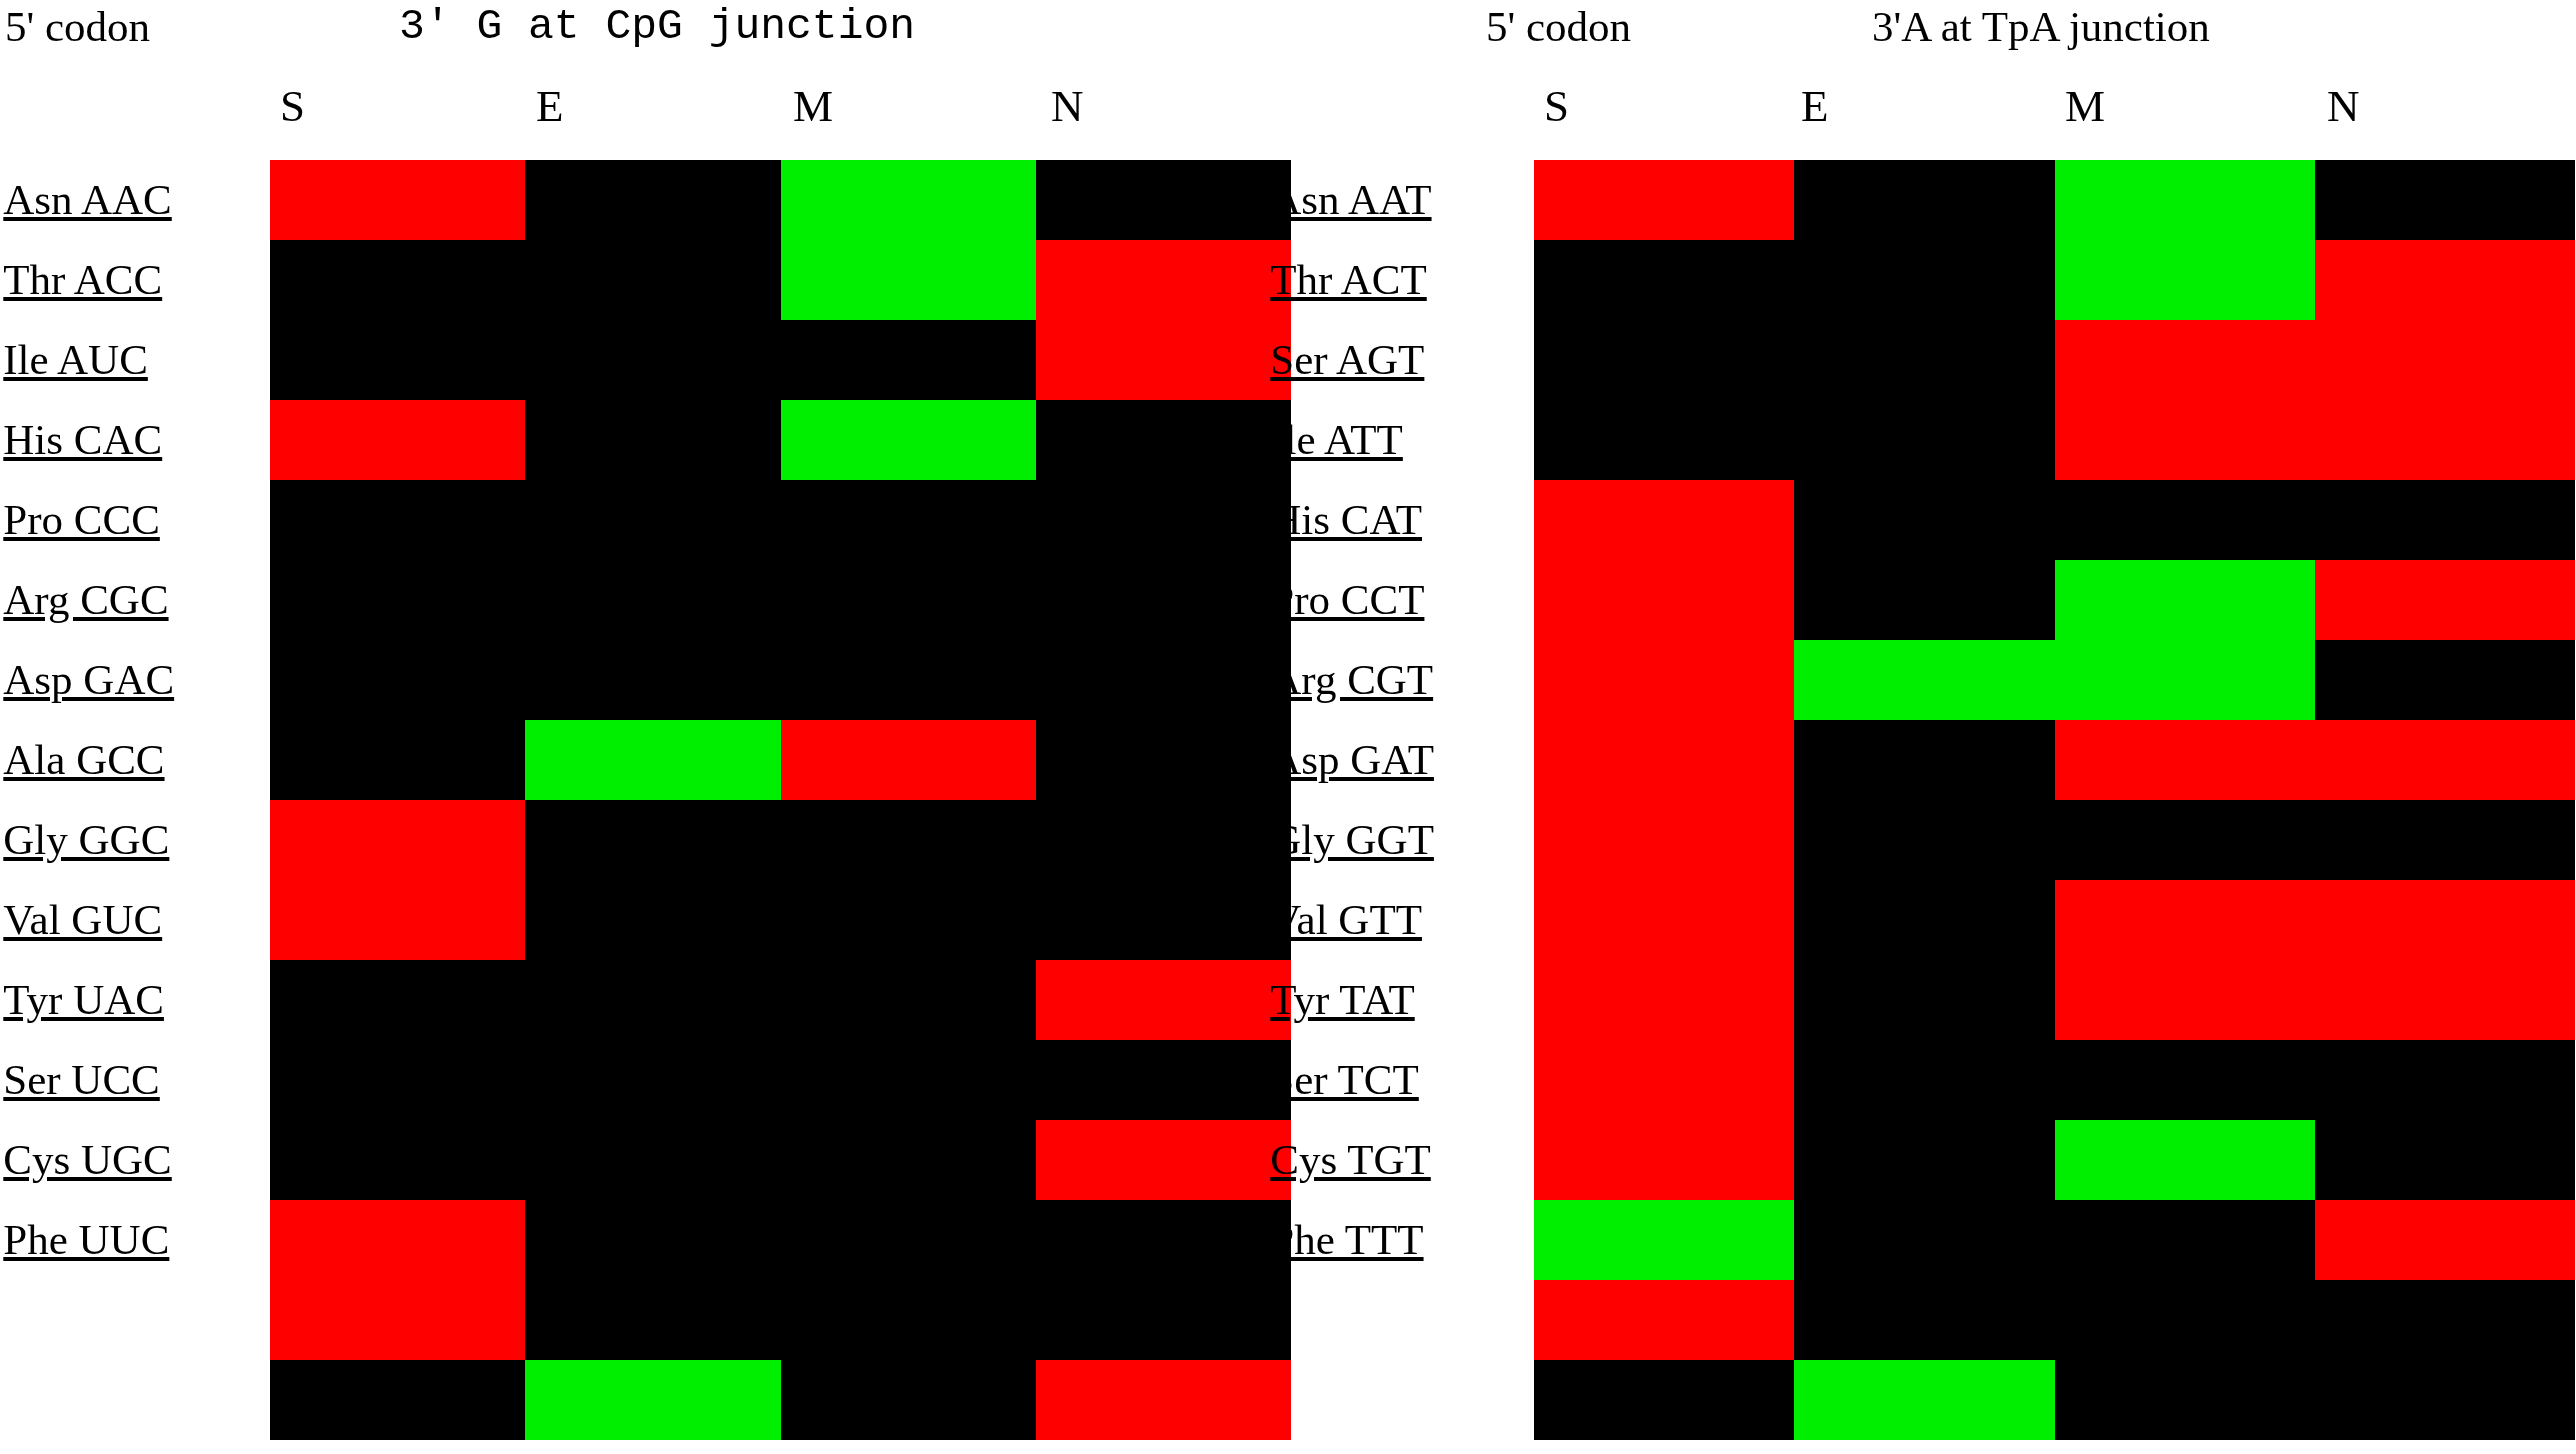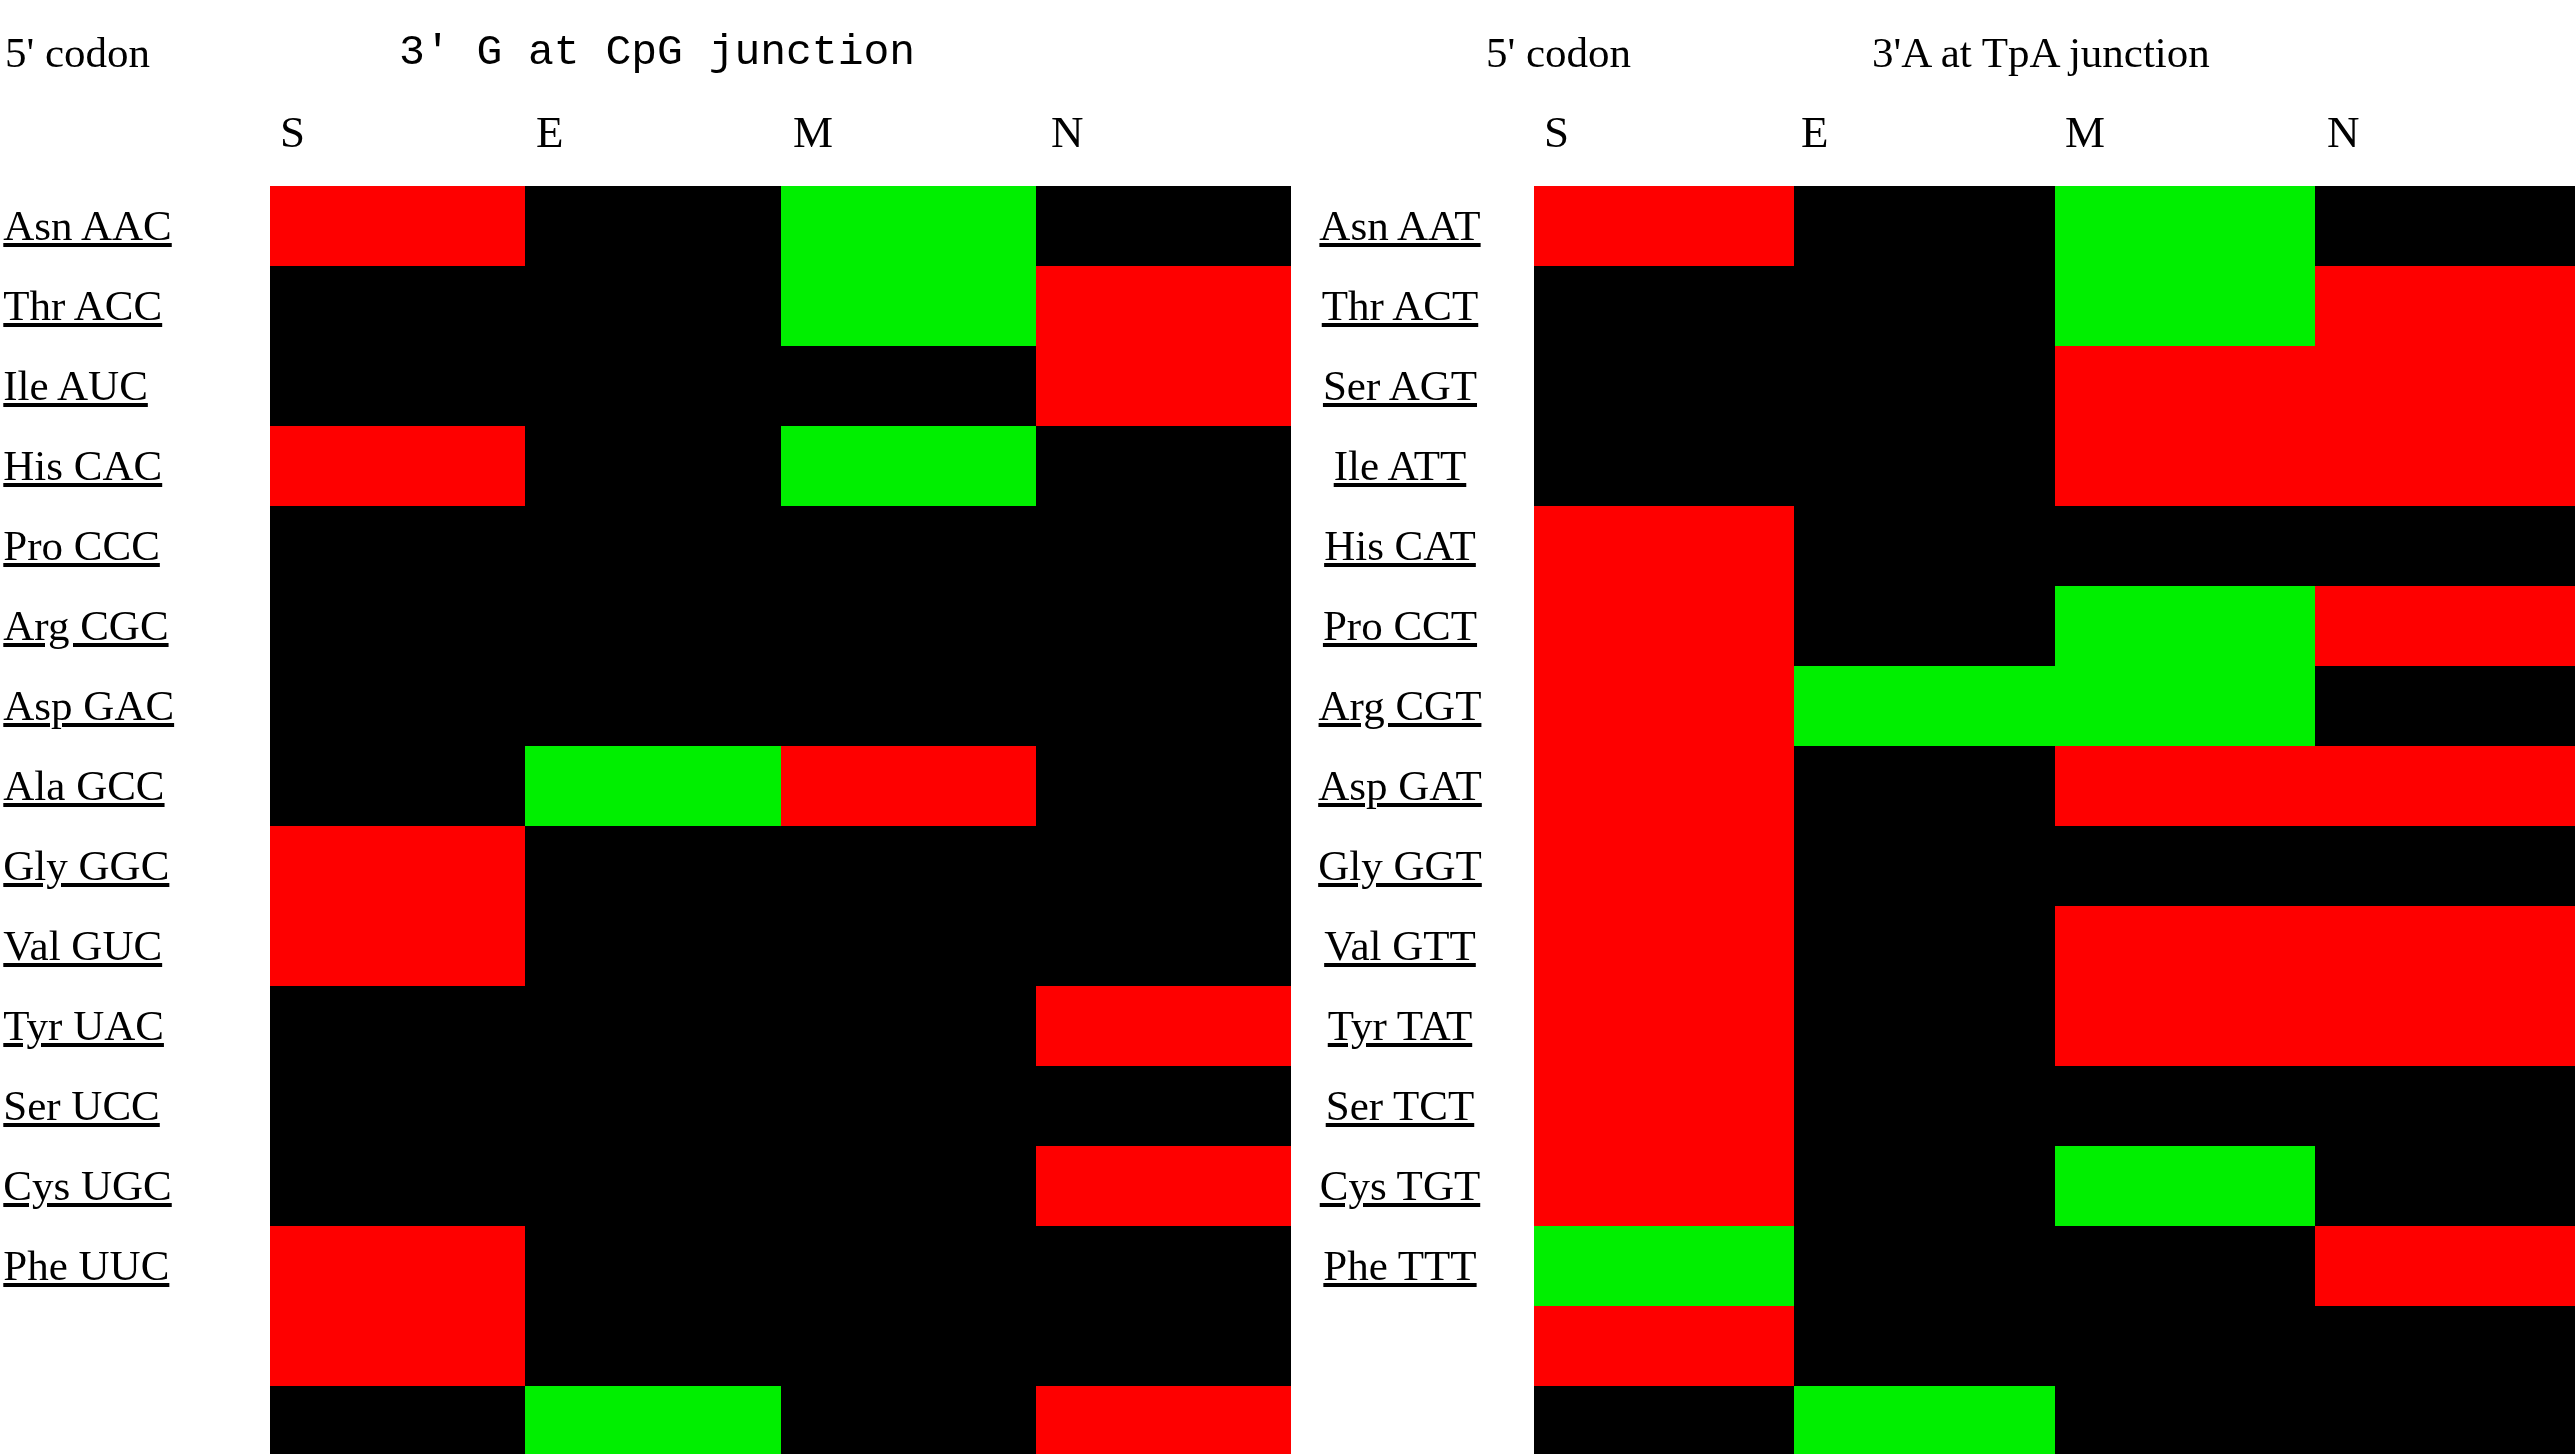--- a/index.html
+++ b/index.html
@@ -11,21 +11,20 @@
     width: 2576px;
     height: 1454px;
     font-family: "Liberation Serif", "DejaVu Serif", serif;
     color: #000000;
     overflow: hidden;
   }
   #figure {
     position: relative;
     width: 2576px;
     height: 1210px;
-    margin-top: 26px;
   }
 
   
   .panel {
     position: absolute;
     top: 0;
     height: 1454px;
   }
   #panel-left  { left: 0px;    width: 1295px; }
   #panel-right { left: 1262px; width: 1314px; }
@@ -77,21 +76,21 @@
   #panel-right .row-labels { left: 1.7px;   width: 266px; }
   .row-label {
     height: 80px;
     line-height: 80px;
     font-size: 43px;
     white-space: nowrap;
     text-align: left;
     box-sizing: border-box;
     text-decoration: underline;
   }
-  #panel-right .row-label { padding-left: 6.6px; text-align: center; }
+  #panel-right .row-label { padding-left: 6.6px; }
 
   
   .grid {
     position: absolute;
     top: 160px;
     display: grid;
     grid-template-columns: repeat(4, 1fr);
     grid-auto-rows: 80px;
     background: #000000;
   }

